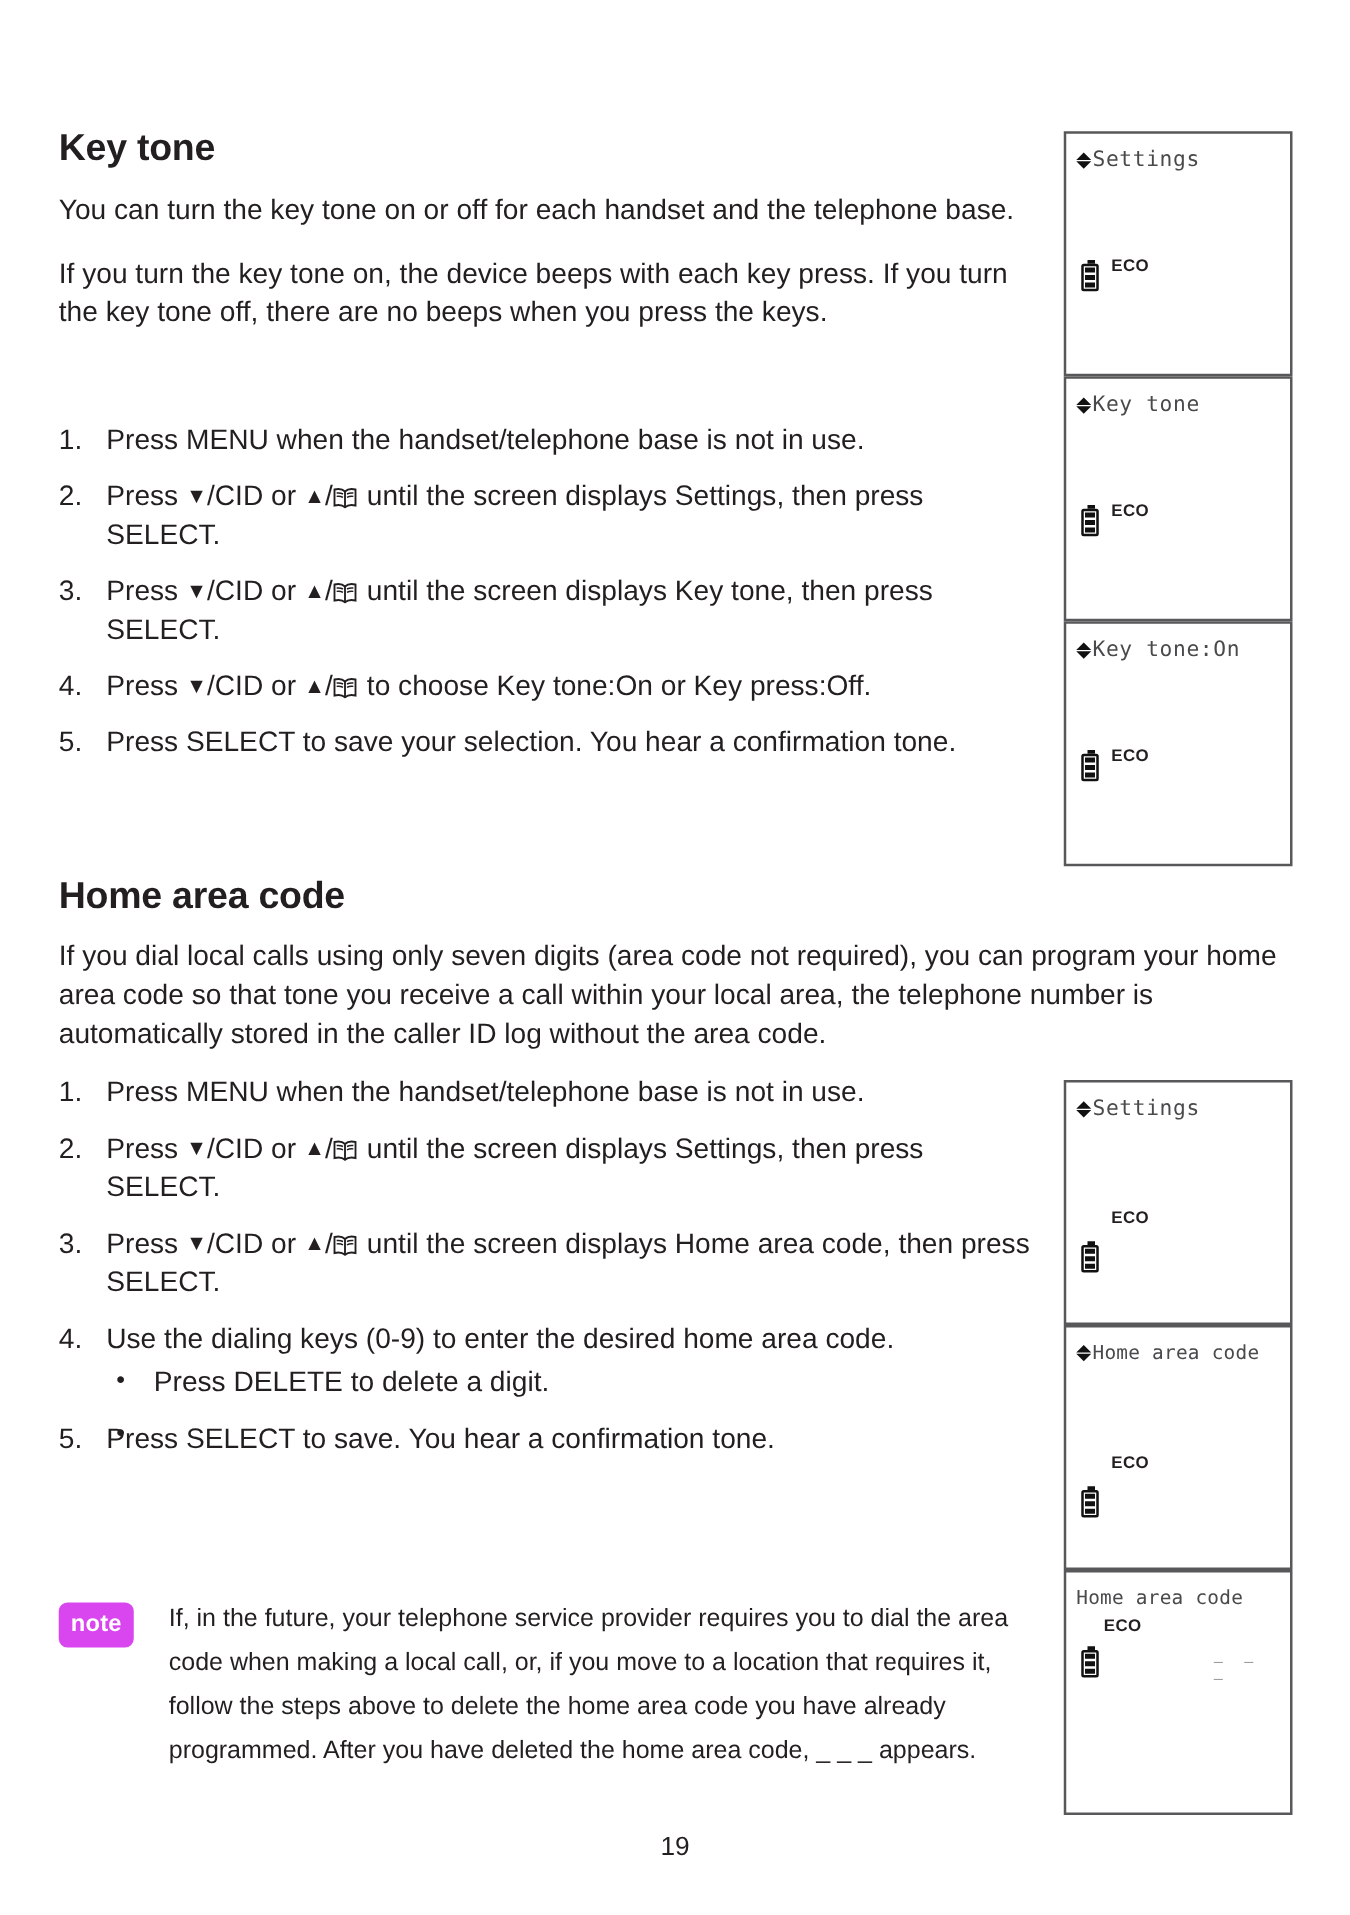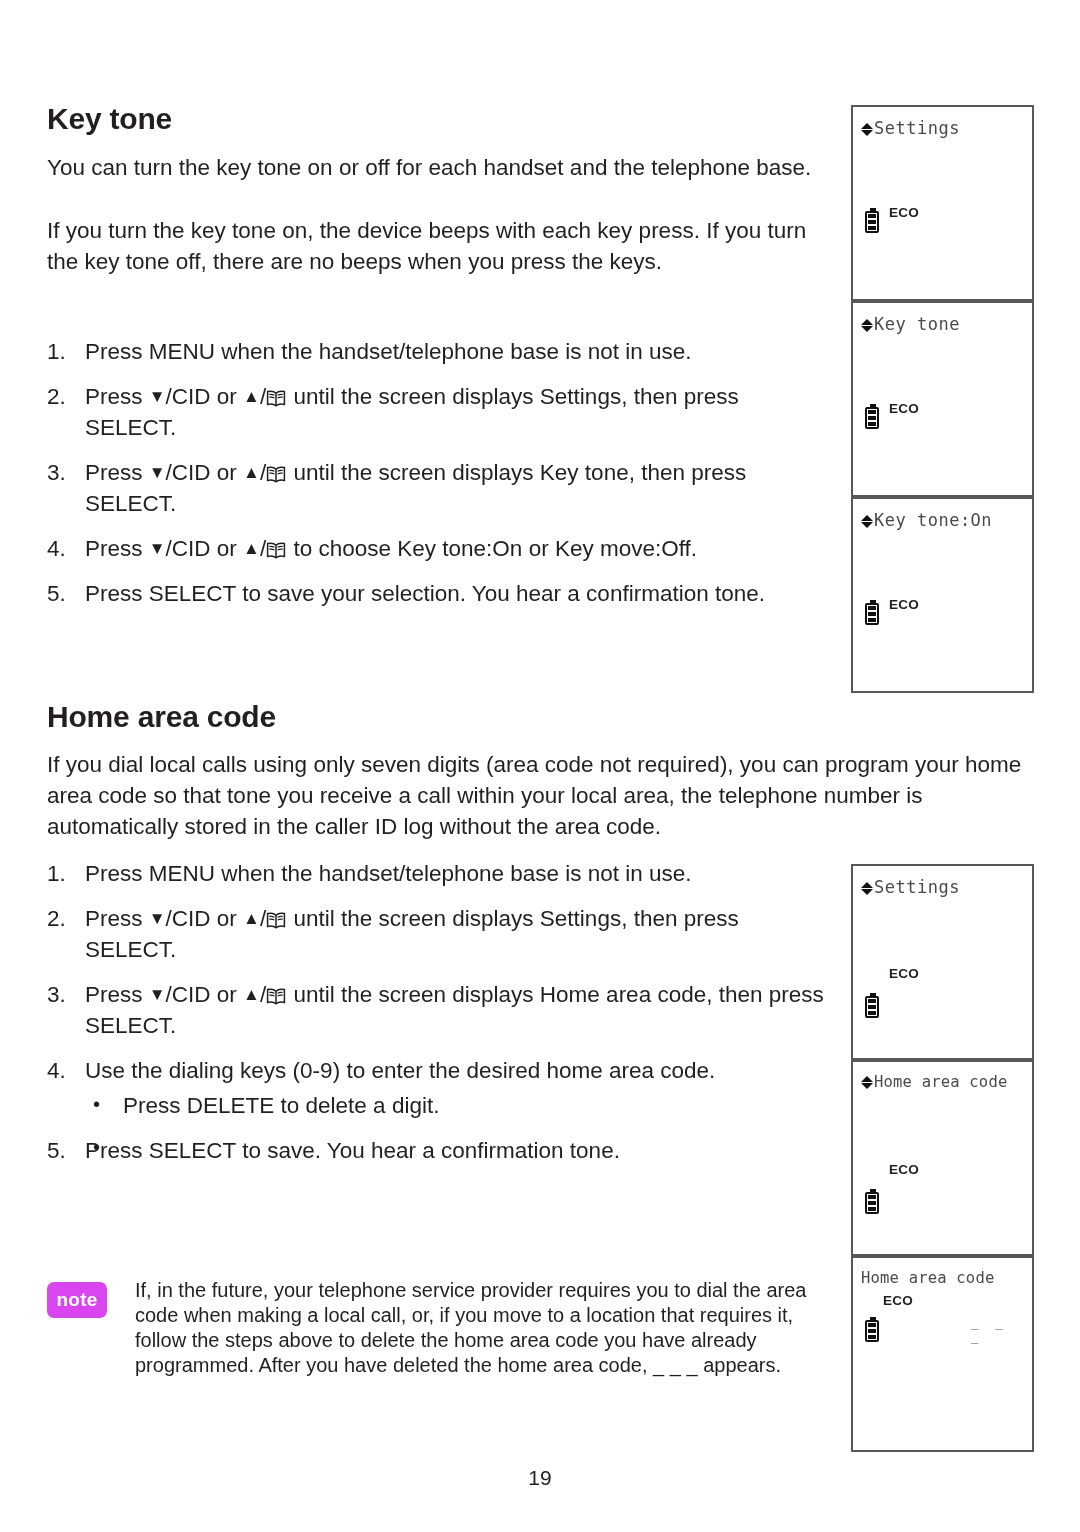--- a/index.html
+++ b/index.html
@@ -96,21 +96,21 @@
     color:#ffffff;
     font-size:19px;
     font-weight:bold;
     text-align:center;
     line-height:36px;
     letter-spacing:0.2px;
   }
   .note-text {
     margin-left: 88px;
     font-size: 20px;
-    line-height: 25px;
+    line-height: 35px;
     color:#231f20;
   }
 
   
   .lcd {
     position:absolute;
     width: 183px;
     height: 196px;
     border: 2px solid #58585a;
     background:#ffffff;
@@ -189,42 +189,42 @@
 </style>
 </head>
 <body>
 
 <div class="page">
 
 
   <div class="section-title" id="keytone-heading">Key tone</div>
 
   <div class="para-block col-narrow" style="top:152px;">
-    <p class="body" style="margin-bottom:32px;">You can turn the key tone on or off for each handset and the telephone base.</p>
+    <p class="body" style="margin-bottom:20px;">You can turn the key tone on or off for each handset and the telephone base.</p>
     <p class="body">If you turn the key tone on, the device beeps with each key press. If you turn the key tone off, there are no beeps when you press the keys.</p>
   </div>
 
   <div class="para-block col-narrow" style="top:336px;">
     <ol class="steps" id="steps-keytone">
         <li><span class="num">1.</span><span>Press <b>MENU</b> when the handset/telephone base is not in use.</span></li>
         <li><span class="num">2.</span><span>Press <span class="key-dn">▼</span><b>/CID</b> or <span class="key-dn">▲</span><b>/</b><span class="bookicon"><svg viewBox="0 0 20 17" width="20" height="17" aria-hidden="true">
                 <path d="M10 3.2 C8 1.2 4.6 0.9 1.6 1.6 L1.6 14.4 C4.6 13.7 8 14 10 15.8 C12 14 15.4 13.7 18.4 14.4 L18.4 1.6 C15.4 0.9 12 1.2 10 3.2 Z" fill="none" stroke="#231f20" stroke-width="1.5"></path>
                 <path d="M10 3.4 L10 15.6" stroke="#231f20" stroke-width="1.5"></path>
                 <path d="M3.3 4.4 C5.2 4.2 7 4.4 8.4 5.2 M3.3 7.1 C5.2 6.9 7 7.1 8.4 7.9 M11.6 5.2 C13 4.4 14.8 4.2 16.7 4.4 M11.6 7.9 C13 7.1 14.8 6.9 16.7 7.1" stroke="#231f20" stroke-width="1.2" fill="none"></path>
               </svg></span> until the screen displays <b>Settings</b>, then press <b>SELECT</b>.</span></li>
         <li><span class="num">3.</span><span>Press <span class="key-dn">▼</span><b>/CID</b> or <span class="key-dn">▲</span><b>/</b><span class="bookicon"><svg viewBox="0 0 20 17" width="20" height="17" aria-hidden="true">
                 <path d="M10 3.2 C8 1.2 4.6 0.9 1.6 1.6 L1.6 14.4 C4.6 13.7 8 14 10 15.8 C12 14 15.4 13.7 18.4 14.4 L18.4 1.6 C15.4 0.9 12 1.2 10 3.2 Z" fill="none" stroke="#231f20" stroke-width="1.5"></path>
                 <path d="M10 3.4 L10 15.6" stroke="#231f20" stroke-width="1.5"></path>
                 <path d="M3.3 4.4 C5.2 4.2 7 4.4 8.4 5.2 M3.3 7.1 C5.2 6.9 7 7.1 8.4 7.9 M11.6 5.2 C13 4.4 14.8 4.2 16.7 4.4 M11.6 7.9 C13 7.1 14.8 6.9 16.7 7.1" stroke="#231f20" stroke-width="1.2" fill="none"></path>
               </svg></span> until the screen displays <b>Key tone</b>, then press <b>SELECT</b>.</span></li>
         <li><span class="num">4.</span><span>Press <span class="key-dn">▼</span><b>/CID</b> or <span class="key-dn">▲</span><b>/</b><span class="bookicon"><svg viewBox="0 0 20 17" width="20" height="17" aria-hidden="true">
                 <path d="M10 3.2 C8 1.2 4.6 0.9 1.6 1.6 L1.6 14.4 C4.6 13.7 8 14 10 15.8 C12 14 15.4 13.7 18.4 14.4 L18.4 1.6 C15.4 0.9 12 1.2 10 3.2 Z" fill="none" stroke="#231f20" stroke-width="1.5"></path>
                 <path d="M10 3.4 L10 15.6" stroke="#231f20" stroke-width="1.5"></path>
                 <path d="M3.3 4.4 C5.2 4.2 7 4.4 8.4 5.2 M3.3 7.1 C5.2 6.9 7 7.1 8.4 7.9 M11.6 5.2 C13 4.4 14.8 4.2 16.7 4.4 M11.6 7.9 C13 7.1 14.8 6.9 16.7 7.1" stroke="#231f20" stroke-width="1.2" fill="none"></path>
-              </svg></span> to choose <b>Key tone:On</b> or <b>Key move:Off</b>.</span></li>
+              </svg></span> to choose <b>Key tone:On</b> or <b>Key press:Off</b>.</span></li>
         <li><span class="num">5.</span><span>Press <b>SELECT</b> to save your selection. You hear a confirmation tone.</span></li>
       </ol>
   </div>
 
   <div class="section-title" id="homearea-heading">Home area code</div>
 
   <div class="para-block col-wide" style="top:749px;">
     <p class="body">If you dial local calls using only seven digits (area code not required), you can program your home area code so that tone you receive a call within your local area, the telephone number is automatically stored in the caller ID log without the area code.</p>
   </div>
 

